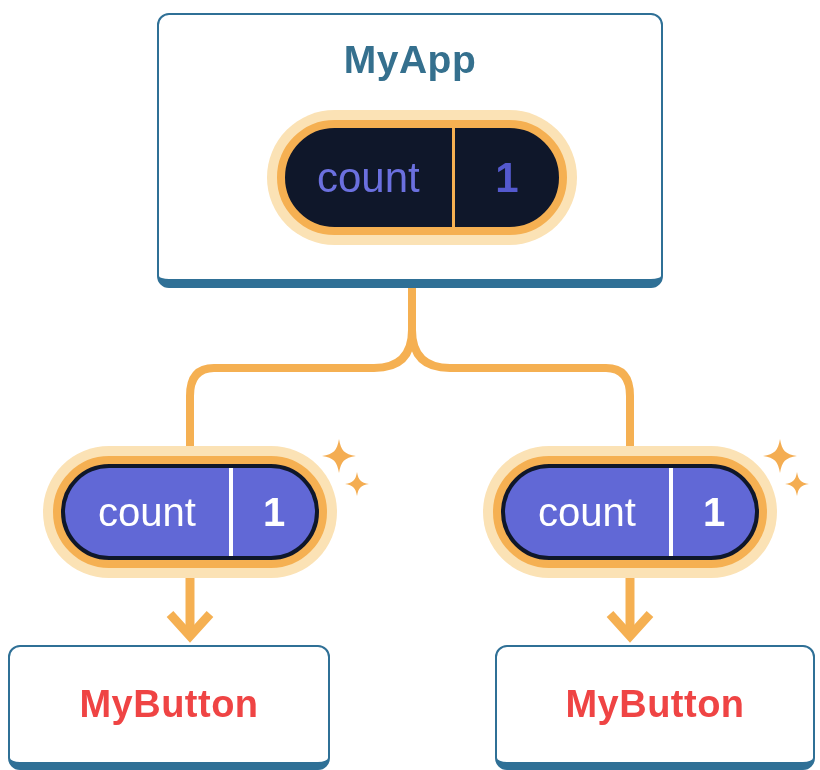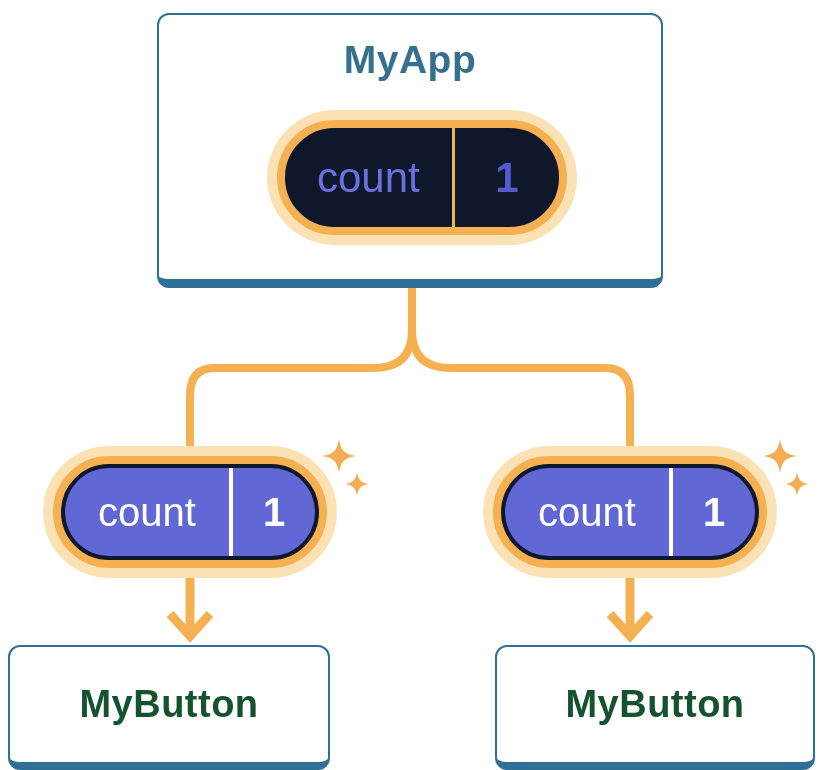--- a/index.html
+++ b/index.html
@@ -47,21 +47,21 @@
     line-height: 1.2;
   }
   .button-card {
     display: flex;
     align-items: center;
     justify-content: center;
     border-bottom-width: 8px;
     font-size: 38px;
     font-weight: 600;
     letter-spacing: 0.5px;
-    color: #14532d;
+    color: #ef4444;
   }
   #mybutton-card-left  { left: 8px;   top: 645px; width: 322px; height: 125px; }
   #mybutton-card-right { left: 495px; top: 645px; width: 320px; height: 125px; }
 
   
   .pill-halo {
     position: absolute;
     box-sizing: border-box;
     background: #FBE2B5;
     border-radius: 999px;

